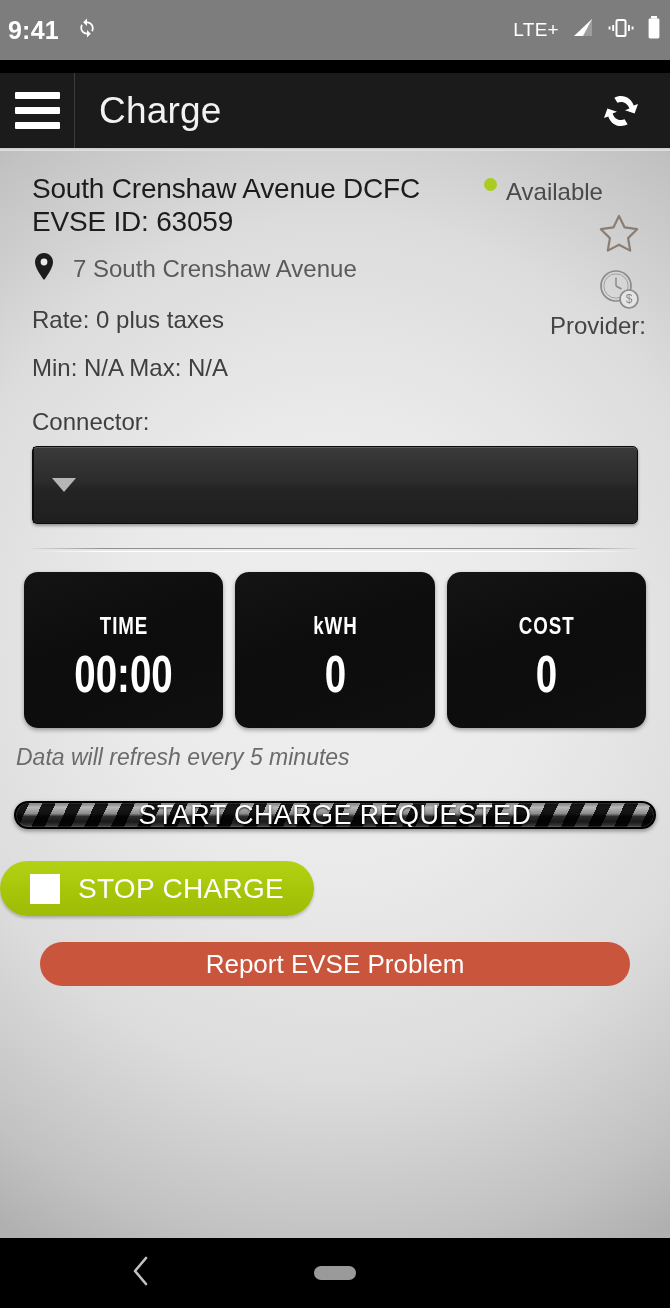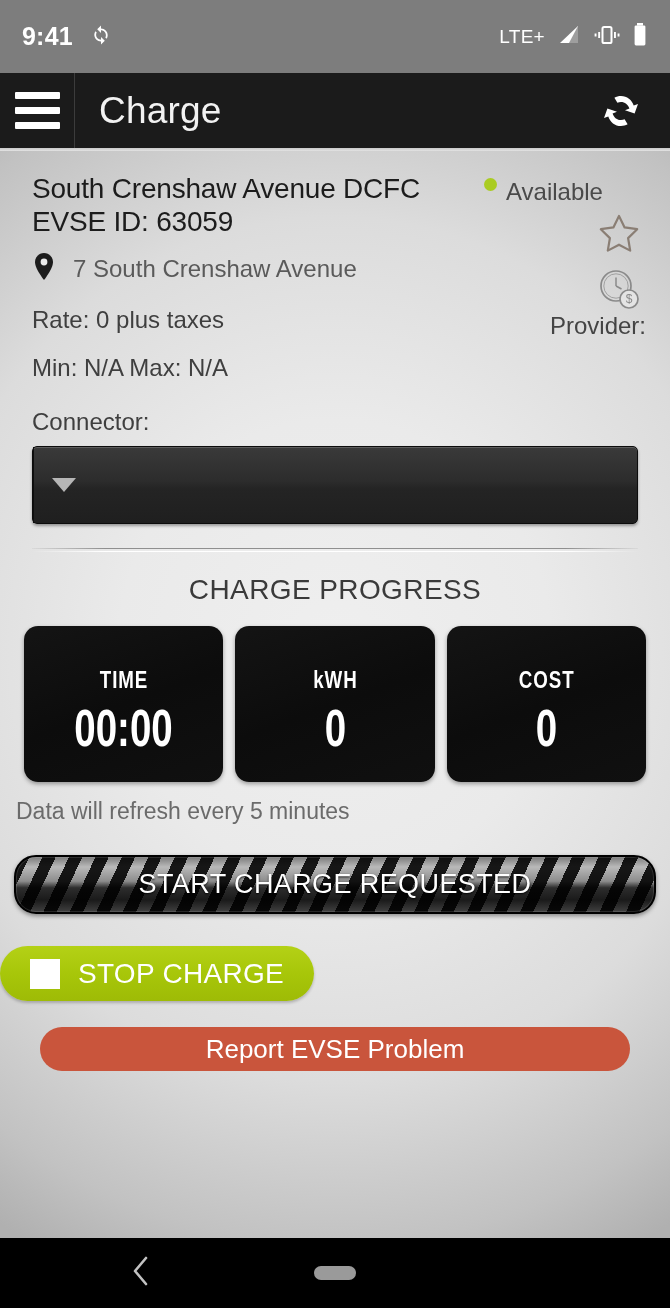--- a/index.html
+++ b/index.html
@@ -6,24 +6,24 @@
   html, body {
     width:670px; height:1308px;
     background:#000;
     font-family:"Liberation Sans", sans-serif;
     overflow:hidden;
   }
   .phone { position:relative; width:670px; height:1308px; background:#000; }
 
   
   .statusbar {
-    position:absolute; top:0; left:0; width:670px; height:73px;
+    position:absolute; top:0; left:0; width:670px; height:60px;
     background:#7d7d7d;
     display:flex; align-items:center; justify-content:space-between;
-    padding:0 22px;
+    padding:0 8px;
   }
   .sb-left { display:flex; align-items:center; gap:16px; }
   .sb-time { color:#fff; font-size:25px; font-weight:bold; letter-spacing:0.2px; }
   .sb-right { display:flex; align-items:center; gap:11px; }
   .sb-lte { color:#fff; font-size:19px; font-weight:normal; letter-spacing:0.3px; }
 
   
   .appbar {
     position:absolute; top:73px; left:0; width:670px; height:75px;
     background:#1b1b1b;
@@ -145,26 +145,26 @@
     color:#fff; font-size:24px; font-weight:bold;
     font-family:"Liberation Sans Narrow","Liberation Sans",sans-serif;
     transform:scaleX(0.78); letter-spacing:1.2px;
   }
   .tile-value {
     color:#fff; font-size:52px; font-weight:bold; margin-top:4px;
     font-family:"Liberation Sans Narrow","Liberation Sans",sans-serif;
     transform:scaleX(0.74); letter-spacing:0px;
   }
   .refresh-note {
-    font-size:23px; color:#6b6b6b; margin:16px 0 0 16px;
+    font-size:23px; color:#6b6b6b; margin:16px 0 0 16px;font-style:italic;
   }
 
   
   .progress-bar {
-    position:relative; margin:30px 14px 0 14px; height:59px;
+    position:relative; margin:30px 14px 0 14px; height:28px;
     border-radius:22px; overflow:hidden;
     border:2px solid #000;
     background:
       repeating-linear-gradient(115deg,
         rgba(0,0,0,0.88) 0px, rgba(0,0,0,0.88) 12px,
         rgba(255,255,255,0.0) 12px, rgba(255,255,255,0.0) 24px),
       linear-gradient(#7b7b7b 0%, #b9b9b9 18%, #8c8c8c 44%, #2d2d2d 56%, #1a1a1a 78%, #404040 100%);
     box-shadow:0 2px 4px rgba(0,0,0,0.4), 0 0 0 1px rgba(255,255,255,0.12) inset;
     display:flex; align-items:center; justify-content:center;
   }
@@ -311,21 +311,20 @@
     <div class="conn-label">Connector:</div>
     <div class="conn-select">
       <span class="conn-arrowbox">
         <span class="conn-arrow"></span>
       </span>
     </div>
 
     <div class="rule"></div>
     <div class="rule rule2"></div>
 
-    <div class="section-title">CHARGE PROGRESS</div>
 
     <div class="tiles">
       <div class="tile">
         <div class="tile-label">TIME</div>
         <div class="tile-value">00:00</div>
       </div>
       <div class="tile">
         <div class="tile-label">kWH</div>
         <div class="tile-value">0</div>
       </div>

